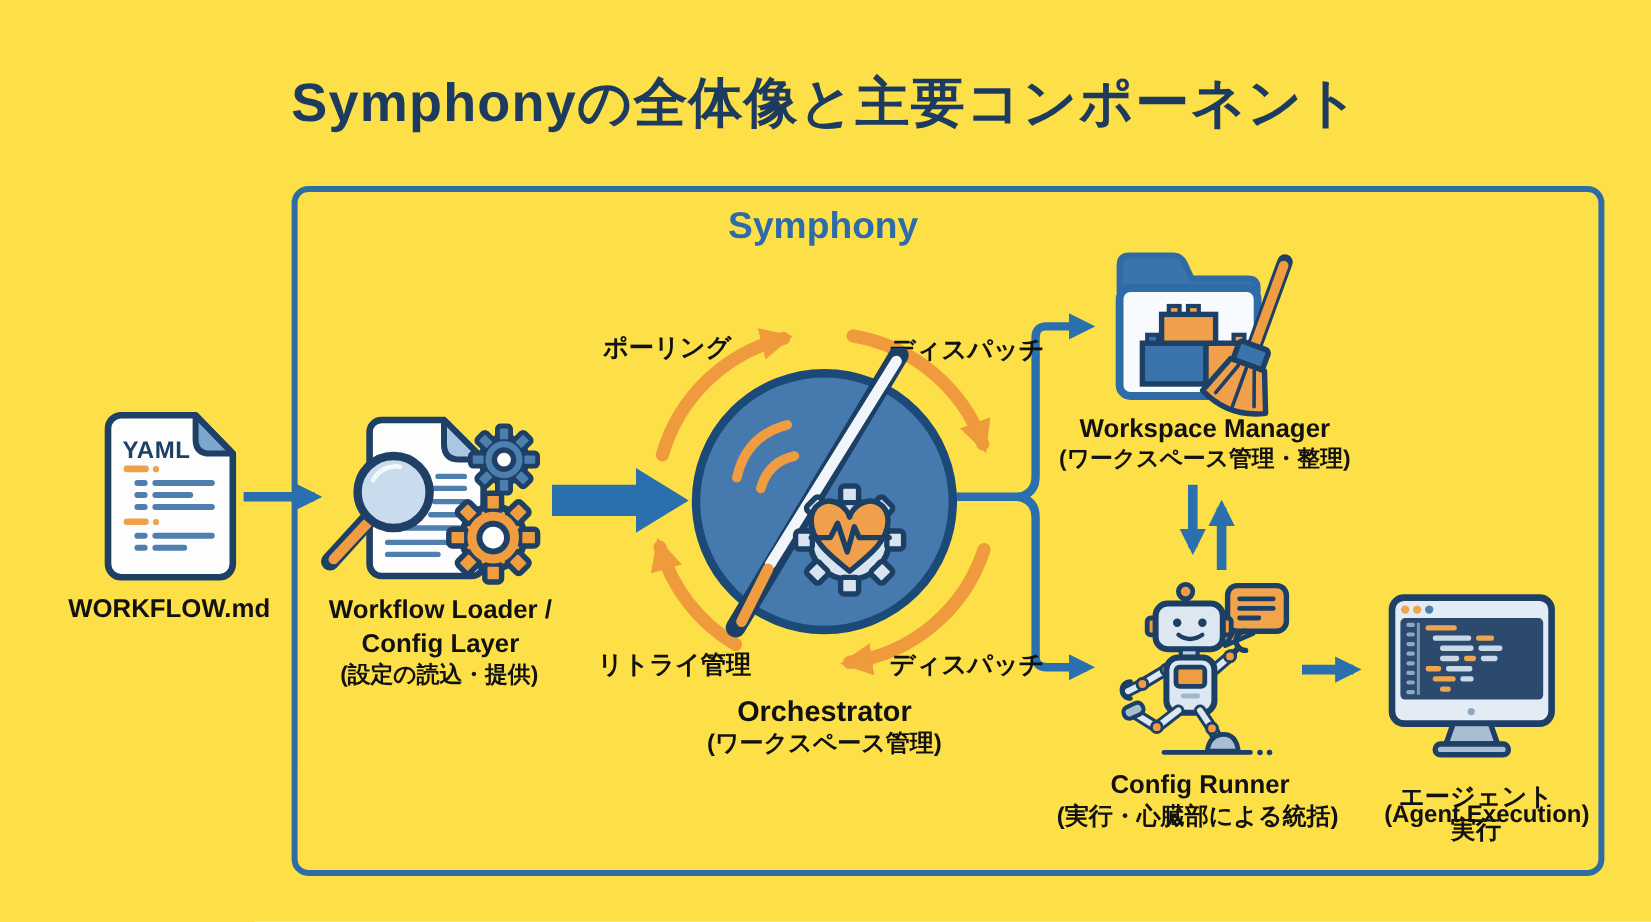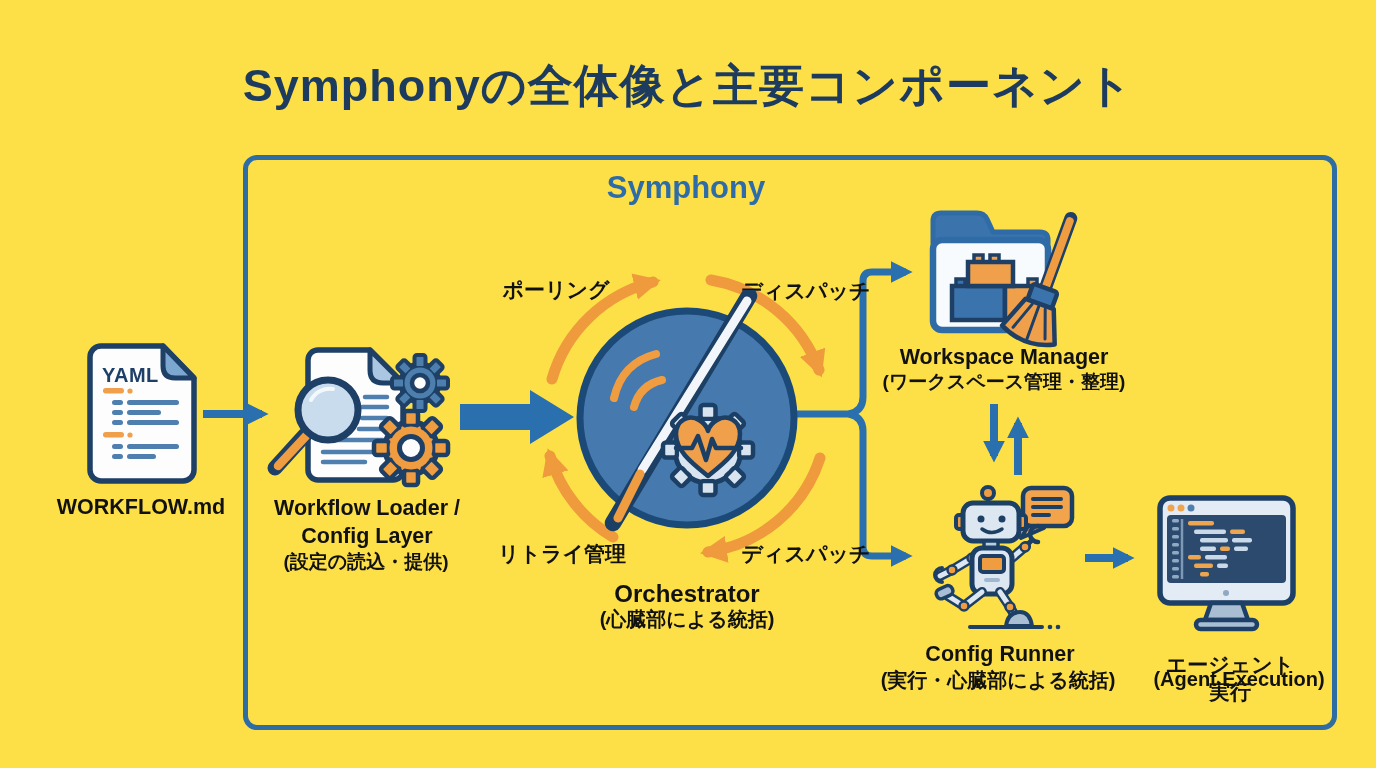--- a/index.html
+++ b/index.html
@@ -167,21 +167,21 @@
         <rect x="140.5" y="115" width="15" height="14" rx="3" transform="rotate(225 148 160)"></rect>
         <rect x="140.5" y="115" width="15" height="14" rx="3" transform="rotate(270 148 160)"></rect>
         <rect x="140.5" y="115" width="15" height="14" rx="3" transform="rotate(315 148 160)"></rect>
       </g>
       <circle cx="148" cy="160" r="29" fill="#d8e5f1"></circle>
       <path d="M 148 186 C 132 173 116 161 116 144 C 116 130 129 124 139 130 C 144 133 147 137 148 141 C 149 137 152 133 157 130 C 167 124 180 130 180 144 C 180 161 164 173 148 186 Z" fill="#f0a04b" stroke="#1c3f66" stroke-width="4.5" stroke-linejoin="round"></path>
       <path d="M 116 158 H 132 L 138 146 L 146 170 L 152 149 L 156 158 H 181" stroke="#1c3f66" stroke-width="4.5" fill="none" stroke-linecap="round" stroke-linejoin="round"></path>
     </g>
   </svg>
   <div class="abs ctr node-label" style="left:687px;top:579px;font-size:24px;">Orchestrator</div>
-  <div class="abs ctr node-sub" style="left:687px;top:606px;font-size:20px;">(心臓部による統括)</div>
+  <div class="abs ctr node-sub" style="left:687px;top:606px;font-size:20px;">(ワークスペース管理)</div>
 
   <svg class="abs" style="left:925px;top:203px;" width="180" height="152" viewBox="0 0 180 152">
     <path d="M 8 40 V 18 Q 8 10 16 10 H 52 Q 59 10 62 16 L 68 29 H 115 Q 123 29 123 37 V 40 Z" fill="#3b74ad" stroke="#2f6ba6" stroke-width="5" stroke-linejoin="round"></path>
     <rect x="8" y="37" width="115" height="90" rx="9" fill="#f8fbfd" stroke="#2f6ba6" stroke-width="6.5"></rect>
     <g>
       <rect x="31" y="76" width="9" height="8" fill="#3b74ad" stroke="#1e3f66" stroke-width="3.5"></rect>
       <rect x="103" y="76" width="9" height="8" fill="#f0a04b" stroke="#1e3f66" stroke-width="3.5"></rect>
       <rect x="27" y="83" width="53" height="34" fill="#3b74ad" stroke="#1e3f66" stroke-width="4.5"></rect>
       <rect x="80" y="83" width="43" height="34" fill="#f0a04b" stroke="#1e3f66" stroke-width="4.5"></rect>
       <rect x="49" y="52" width="9" height="8" fill="#f0a04b" stroke="#1e3f66" stroke-width="3.5"></rect>

